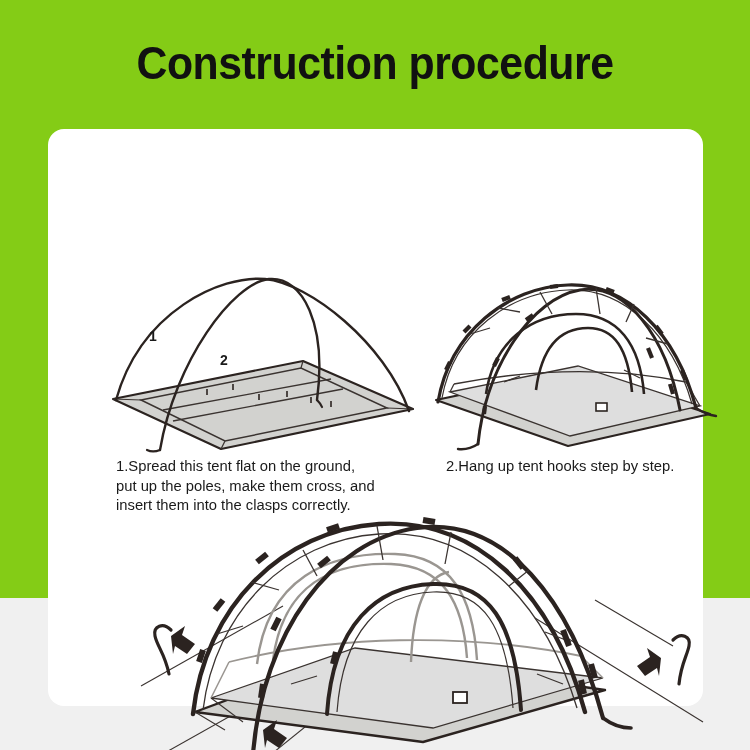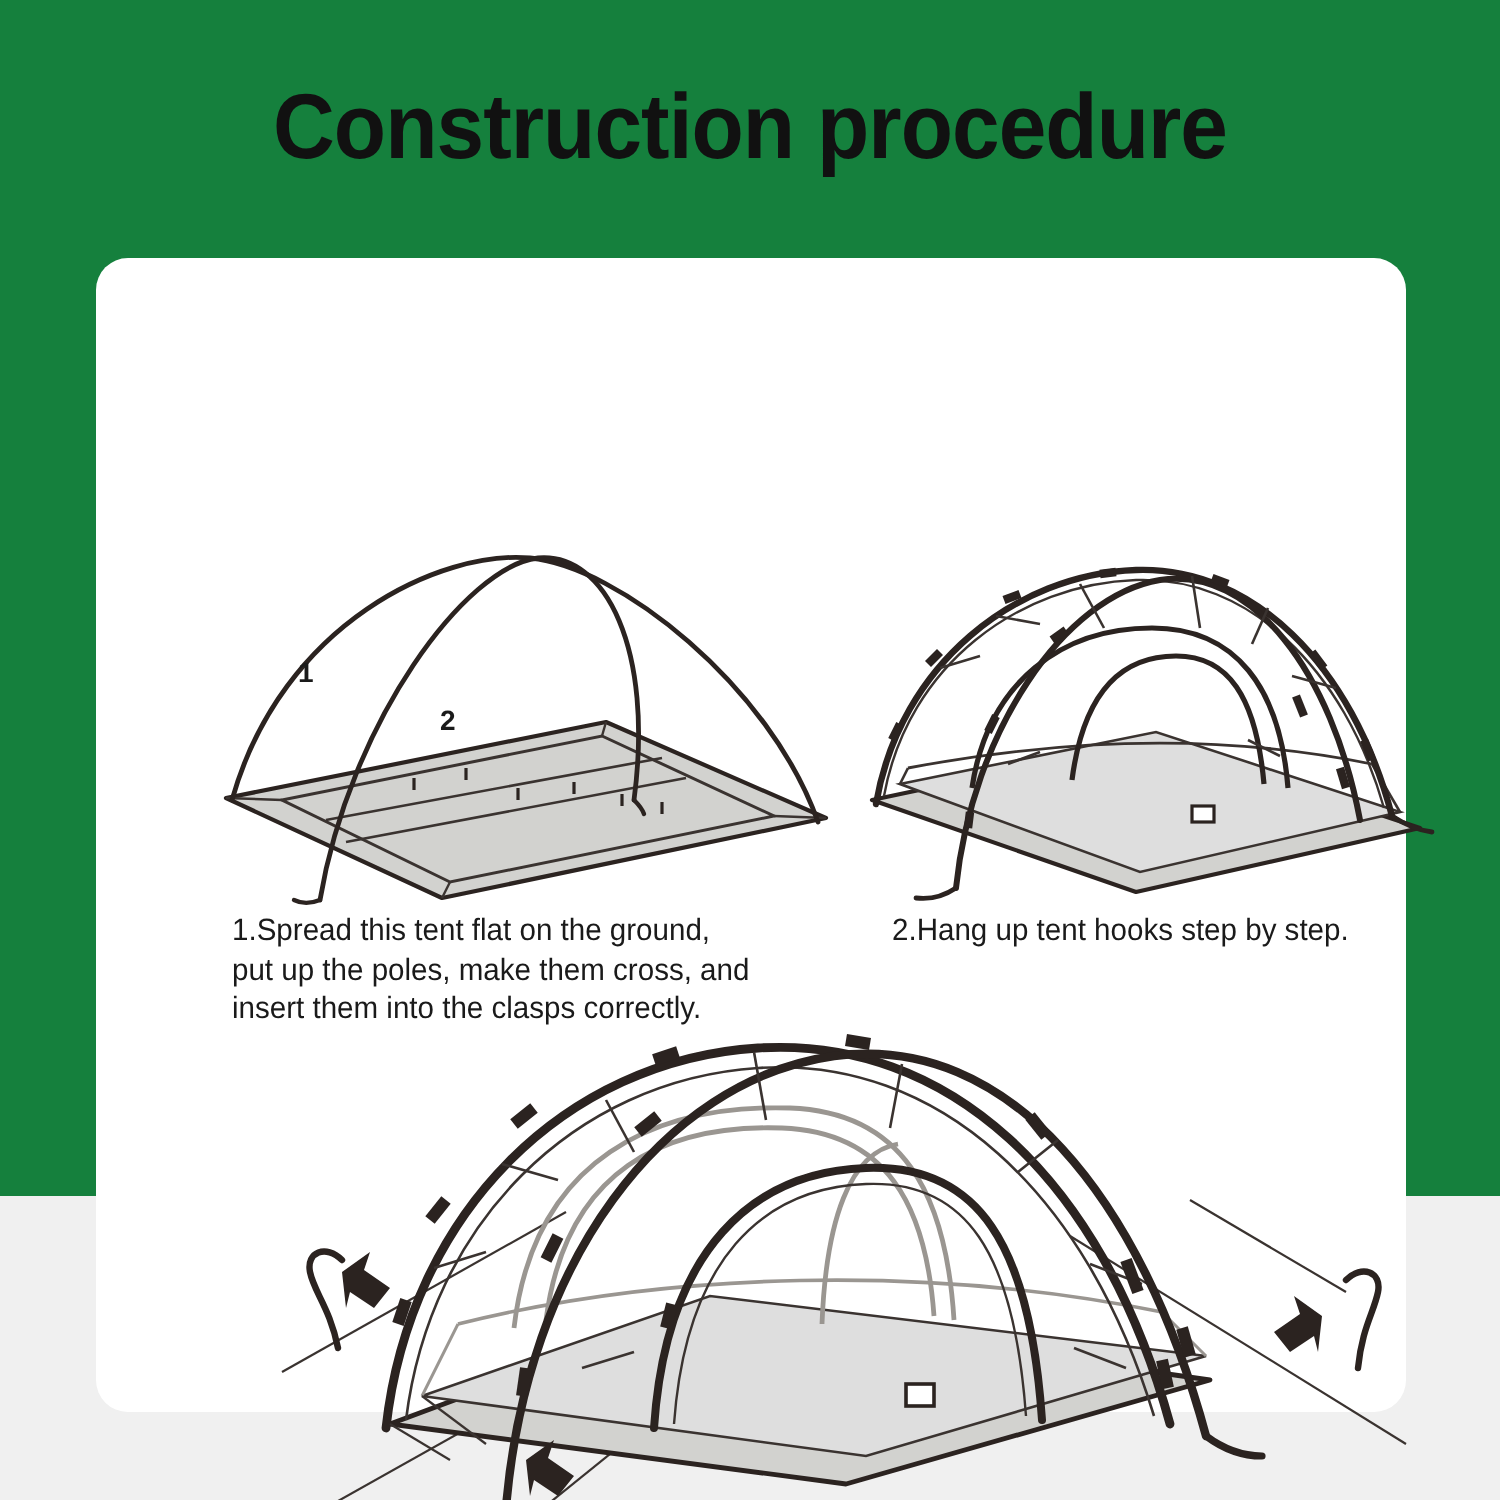--- a/index.html
+++ b/index.html
@@ -11,21 +11,21 @@
     width: 750px;
     height: 750px;
     background: #f0f0f0;
     font-family: "Liberation Sans", "DejaVu Sans", sans-serif;
     overflow: hidden;
   }
   .page {
     position: relative;
     width: 750px;
     height: 598px;
-    background: #15803d;
+    background: #84cc16;
   }
   .page-title {
     position: absolute;
     left: 0;
     top: 36px;
     width: 750px;
     text-align: center;
     font-size: 46px;
     font-weight: bold;
     color: #111111;

